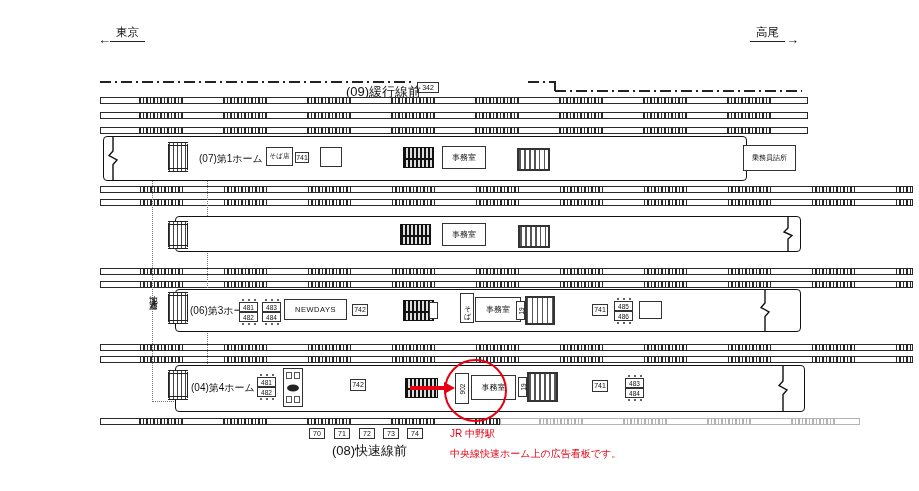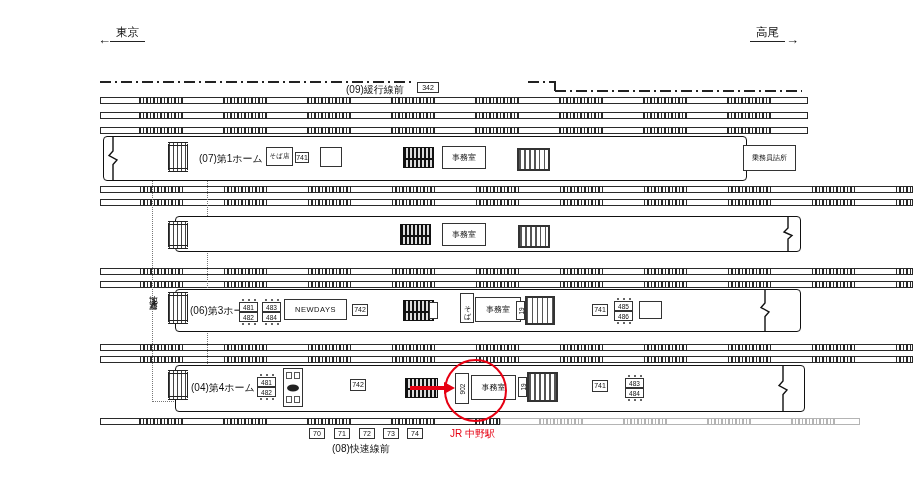--- a/index.html
+++ b/index.html
@@ -14,21 +14,21 @@
   .track.gray{border-color:#b4b4b4;
     background-image:
       repeating-linear-gradient(90deg,#fff 0 38px,rgba(0,0,0,0) 38px 84px),
       repeating-linear-gradient(90deg,#b4b4b4 0 1.5px,#fff 1.5px 3.5px);}
   .platform{position:absolute;background:#fff;border:1.5px solid #111;border-radius:4px;box-sizing:border-box;}
   .box{position:absolute;border:1px solid #333;background:#fff;box-sizing:border-box;
        display:flex;align-items:center;justify-content:center;text-align:center;}
   .tag{position:absolute;border:1px solid #333;background:#fff;box-sizing:border-box;
        font-size:7px;line-height:9px;text-align:center;}
   .plabel{position:absolute;font-size:10px;white-space:nowrap;}
-  .zlabel{position:absolute;font-size:10px;white-space:nowrap;}
+  .zlabel{position:absolute;font-size:13px;white-space:nowrap;}
   .stairs-v{position:absolute;box-sizing:border-box;border:1px solid #222;
        border-top:4px double #222;border-bottom:4px double #222;
        background:repeating-linear-gradient(90deg,#444 0 1.5px,#fff 1.5px 4px);}
   .stairs-dark{position:absolute;box-sizing:border-box;border:1px solid #111;
        background:repeating-linear-gradient(90deg,#111 0 2px,#ddd 2px 4px);}
   .stairs-dark::after{content:"";position:absolute;left:0;right:0;top:50%;border-top:2px solid #111;}
   .esc{position:absolute;box-sizing:border-box;border:2px double #333;
        background:repeating-linear-gradient(90deg,#555 0 1.5px,#fff 1.5px 5px);}
   .bench{position:absolute;display:flex;flex-direction:column;}
   .bench .cell{border:1px solid #333;background:#fff;font-size:6.5px;line-height:9px;height:10px;
@@ -215,14 +215,15 @@
   <div class="red-circle" style="left:444px;top:359px;width:59px;height:59px;"></div>
 
   <div class="tag" style="left:309px;top:428px;width:16px;height:11px;">70</div>
   <div class="tag" style="left:334px;top:428px;width:16px;height:11px;">71</div>
   <div class="tag" style="left:359px;top:428px;width:16px;height:11px;">72</div>
   <div class="tag" style="left:383px;top:428px;width:16px;height:11px;">73</div>
   <div class="tag" style="left:407px;top:428px;width:16px;height:11px;">74</div>
   <div class="zlabel" style="left:332px;top:442px;">(08)快速線前</div>
 
   <div class="red-text" style="left:450px;top:427px;">JR 中野駅</div>
+  <div class="red-text" style="left:450px;top:447px;">中央線快速ホーム上の広告看板です。</div>
 
 </div>
 
 </body></html>

